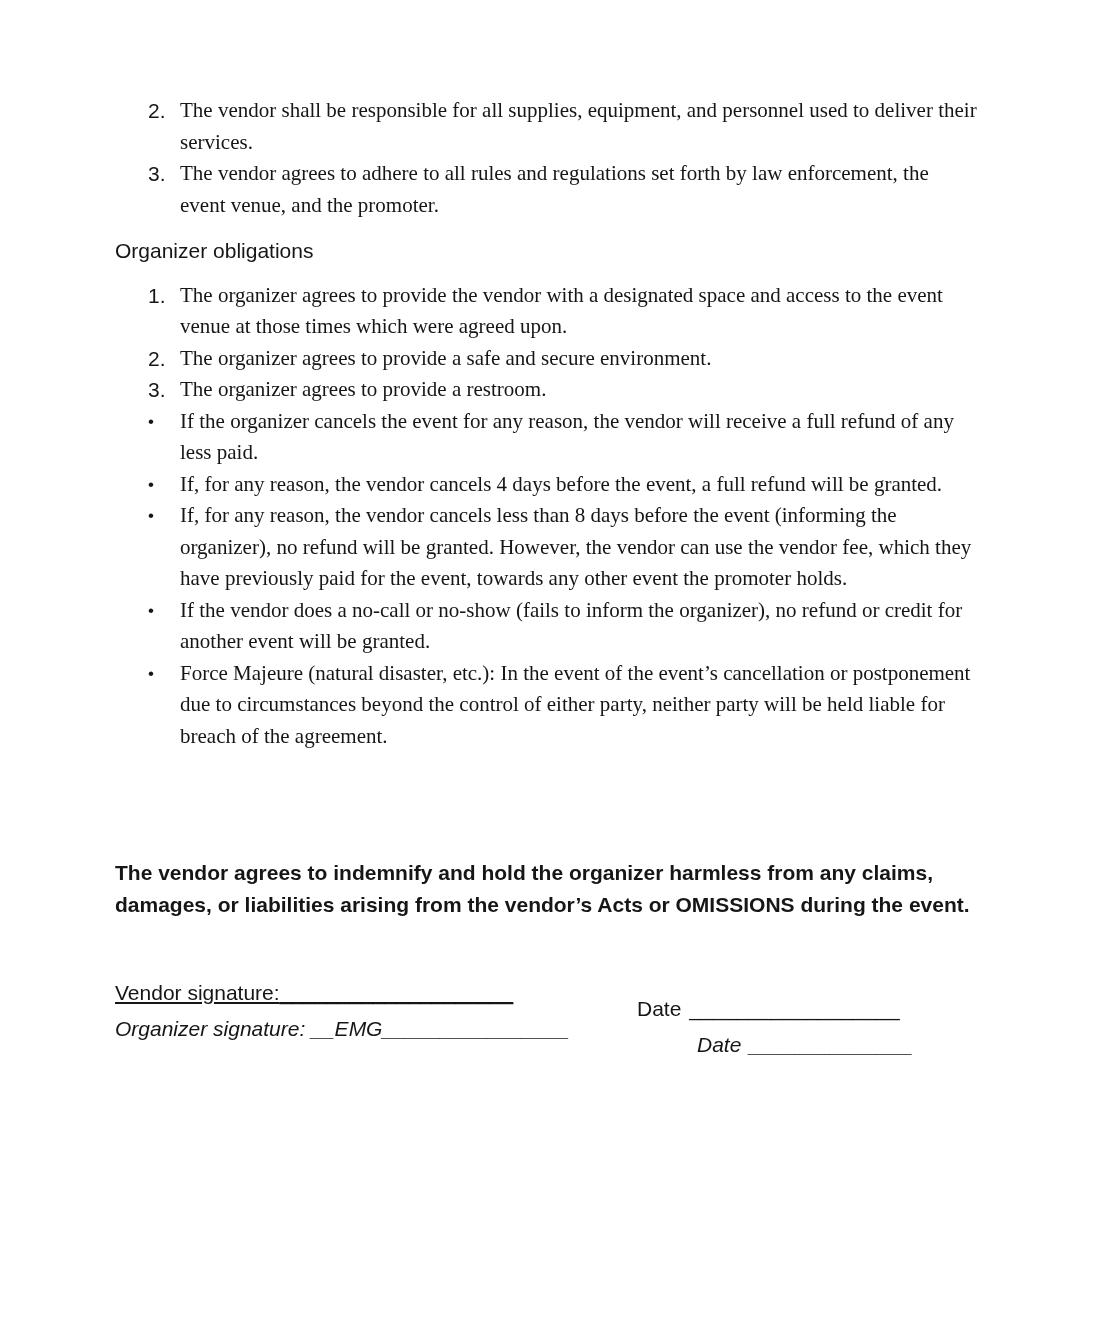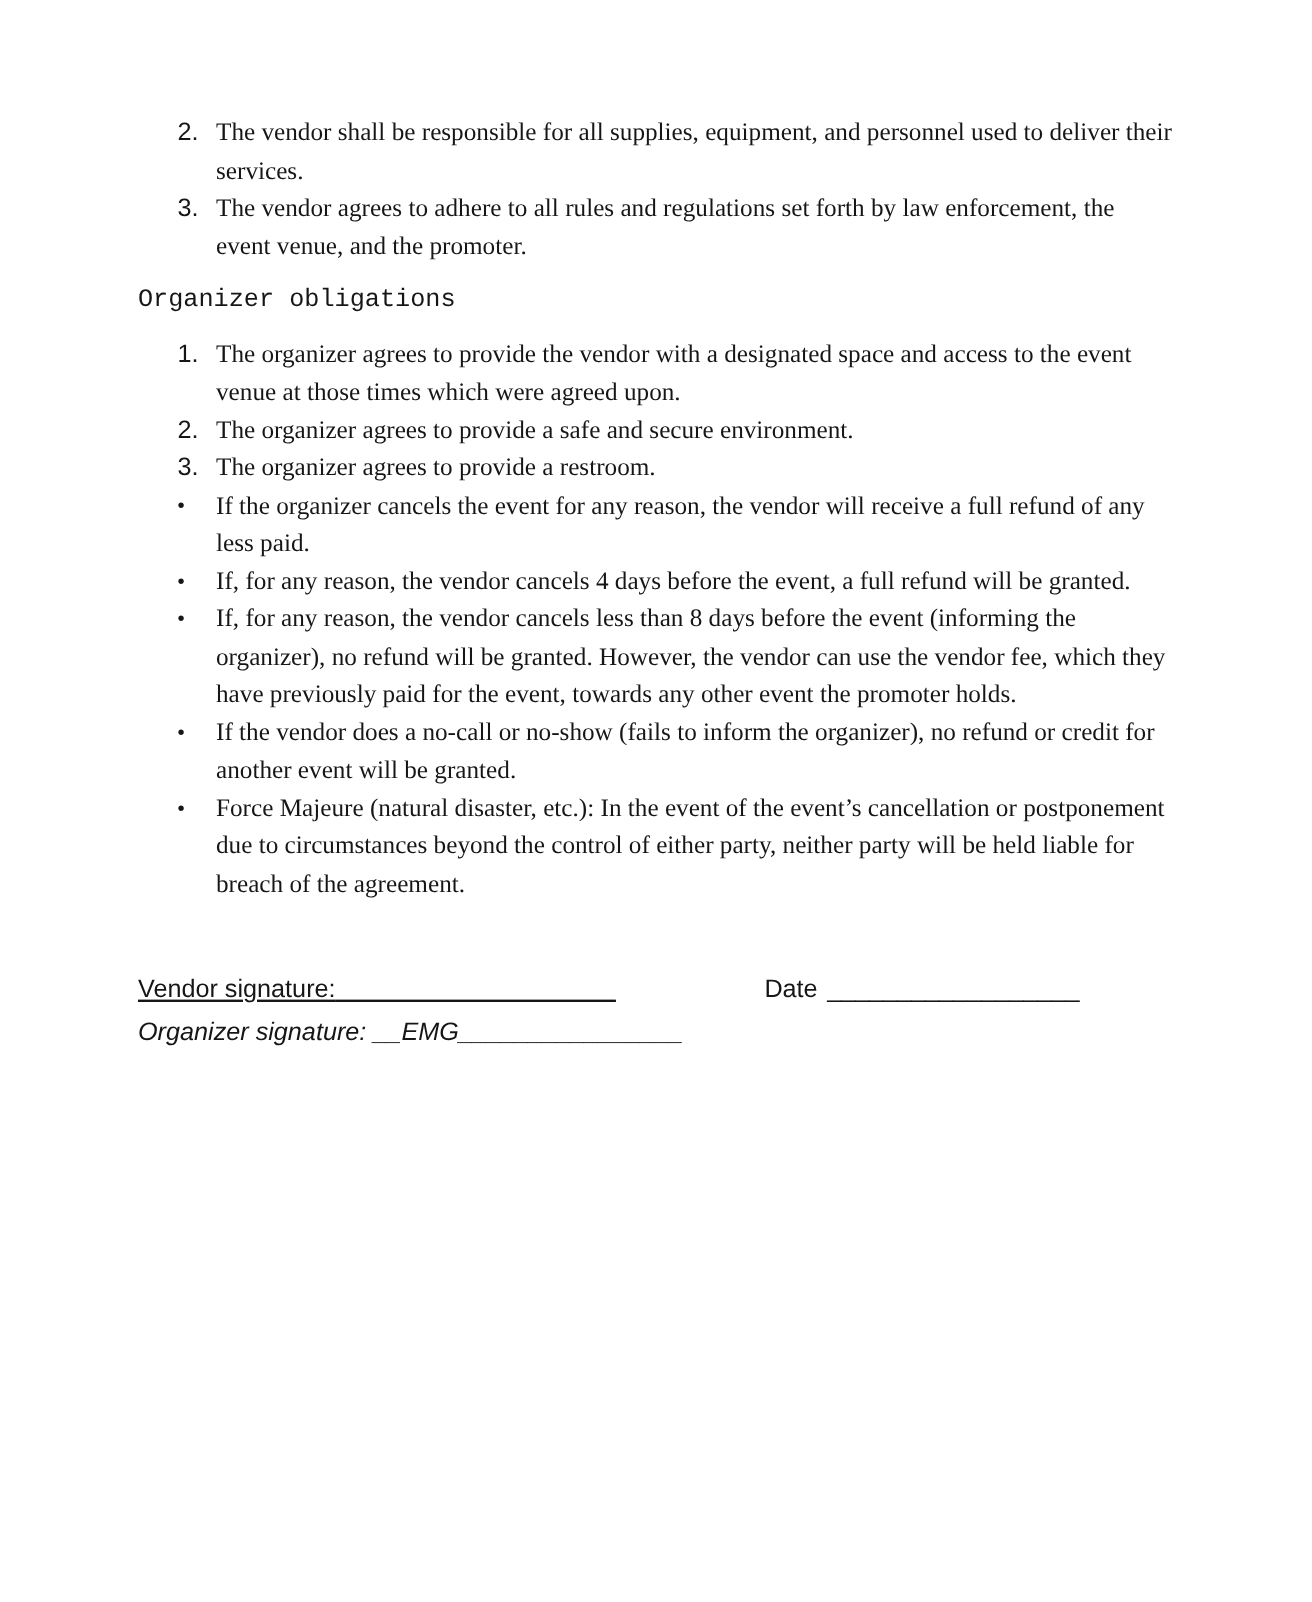--- a/index.html
+++ b/index.html
@@ -42,41 +42,40 @@
     min-width: 0;
     font-family: Liberation Serif, serif;
   }
   .bullet-list .marker {
     font-size: 17px;
     line-height: 31.5px;
   }
   
   .plain-heading {
     margin: 14px 0 13px 0;
-    font-family: Liberation Mono, monospace;
   }
   .section-gap-heading {
     margin: 58px 0 16px 0;
   }
   
   .bold-para {
     margin: 105px 0 0 0;
     font-weight: bold;
   }
   
   .sig-row {
     position: relative;
     white-space: nowrap;
   }
   .sig-row-1 { margin-top: 57px; text-decoration: underline; }
   .sig-row-2 { margin-top: 4px; font-style: italic; }
   .sig-value { margin-left: 6px; }
   .date-group {
     position: absolute;
-    top: 0;
+    top: 16px;
   }
   .date-group-1 { left: 522px; }
   .date-group-2 { left: 582px; }
   .date-line { margin-left: 8px; }
 </style>
 </head>
 <body>
 
 <div class="page">
 
@@ -125,25 +124,29 @@
     <li>
       <span class="marker">•</span>
       <span class="li-text">If the vendor does a no-call or no-show (fails to inform the organizer), no refund or credit for another event will be granted.</span>
     </li>
     <li>
       <span class="marker">•</span>
       <span class="li-text">Force Majeure (natural disaster, etc.): In the event of the event’s cancellation or postponement due to circumstances beyond the control of either party, neither party will be held liable for breach of the agreement.</span>
     </li>
   </ul>
 
+  <p class="bold-para">The vendor agrees to indemnify and hold the organizer harmless from any claims, damages, or liabilities arising from the vendor’s Acts or OMISSIONS during the event.</p>
 
   <div class="sig-row sig-row-1">
     <span>Vendor signature:</span><span>____________________</span>
     <span class="date-group date-group-1">
       <span>Date</span><span class="date-line">__________________</span>
     </span>
   </div>
 
   <div class="sig-row sig-row-2">
     <span>Organizer signature:</span><span class="sig-value">__EMG</span><span>________________</span>
+    <span class="date-group date-group-2">
+      <span>Date</span><span class="date-line">______________</span>
+    </span>
   </div>
 
 </div>
 
 </body></html>

